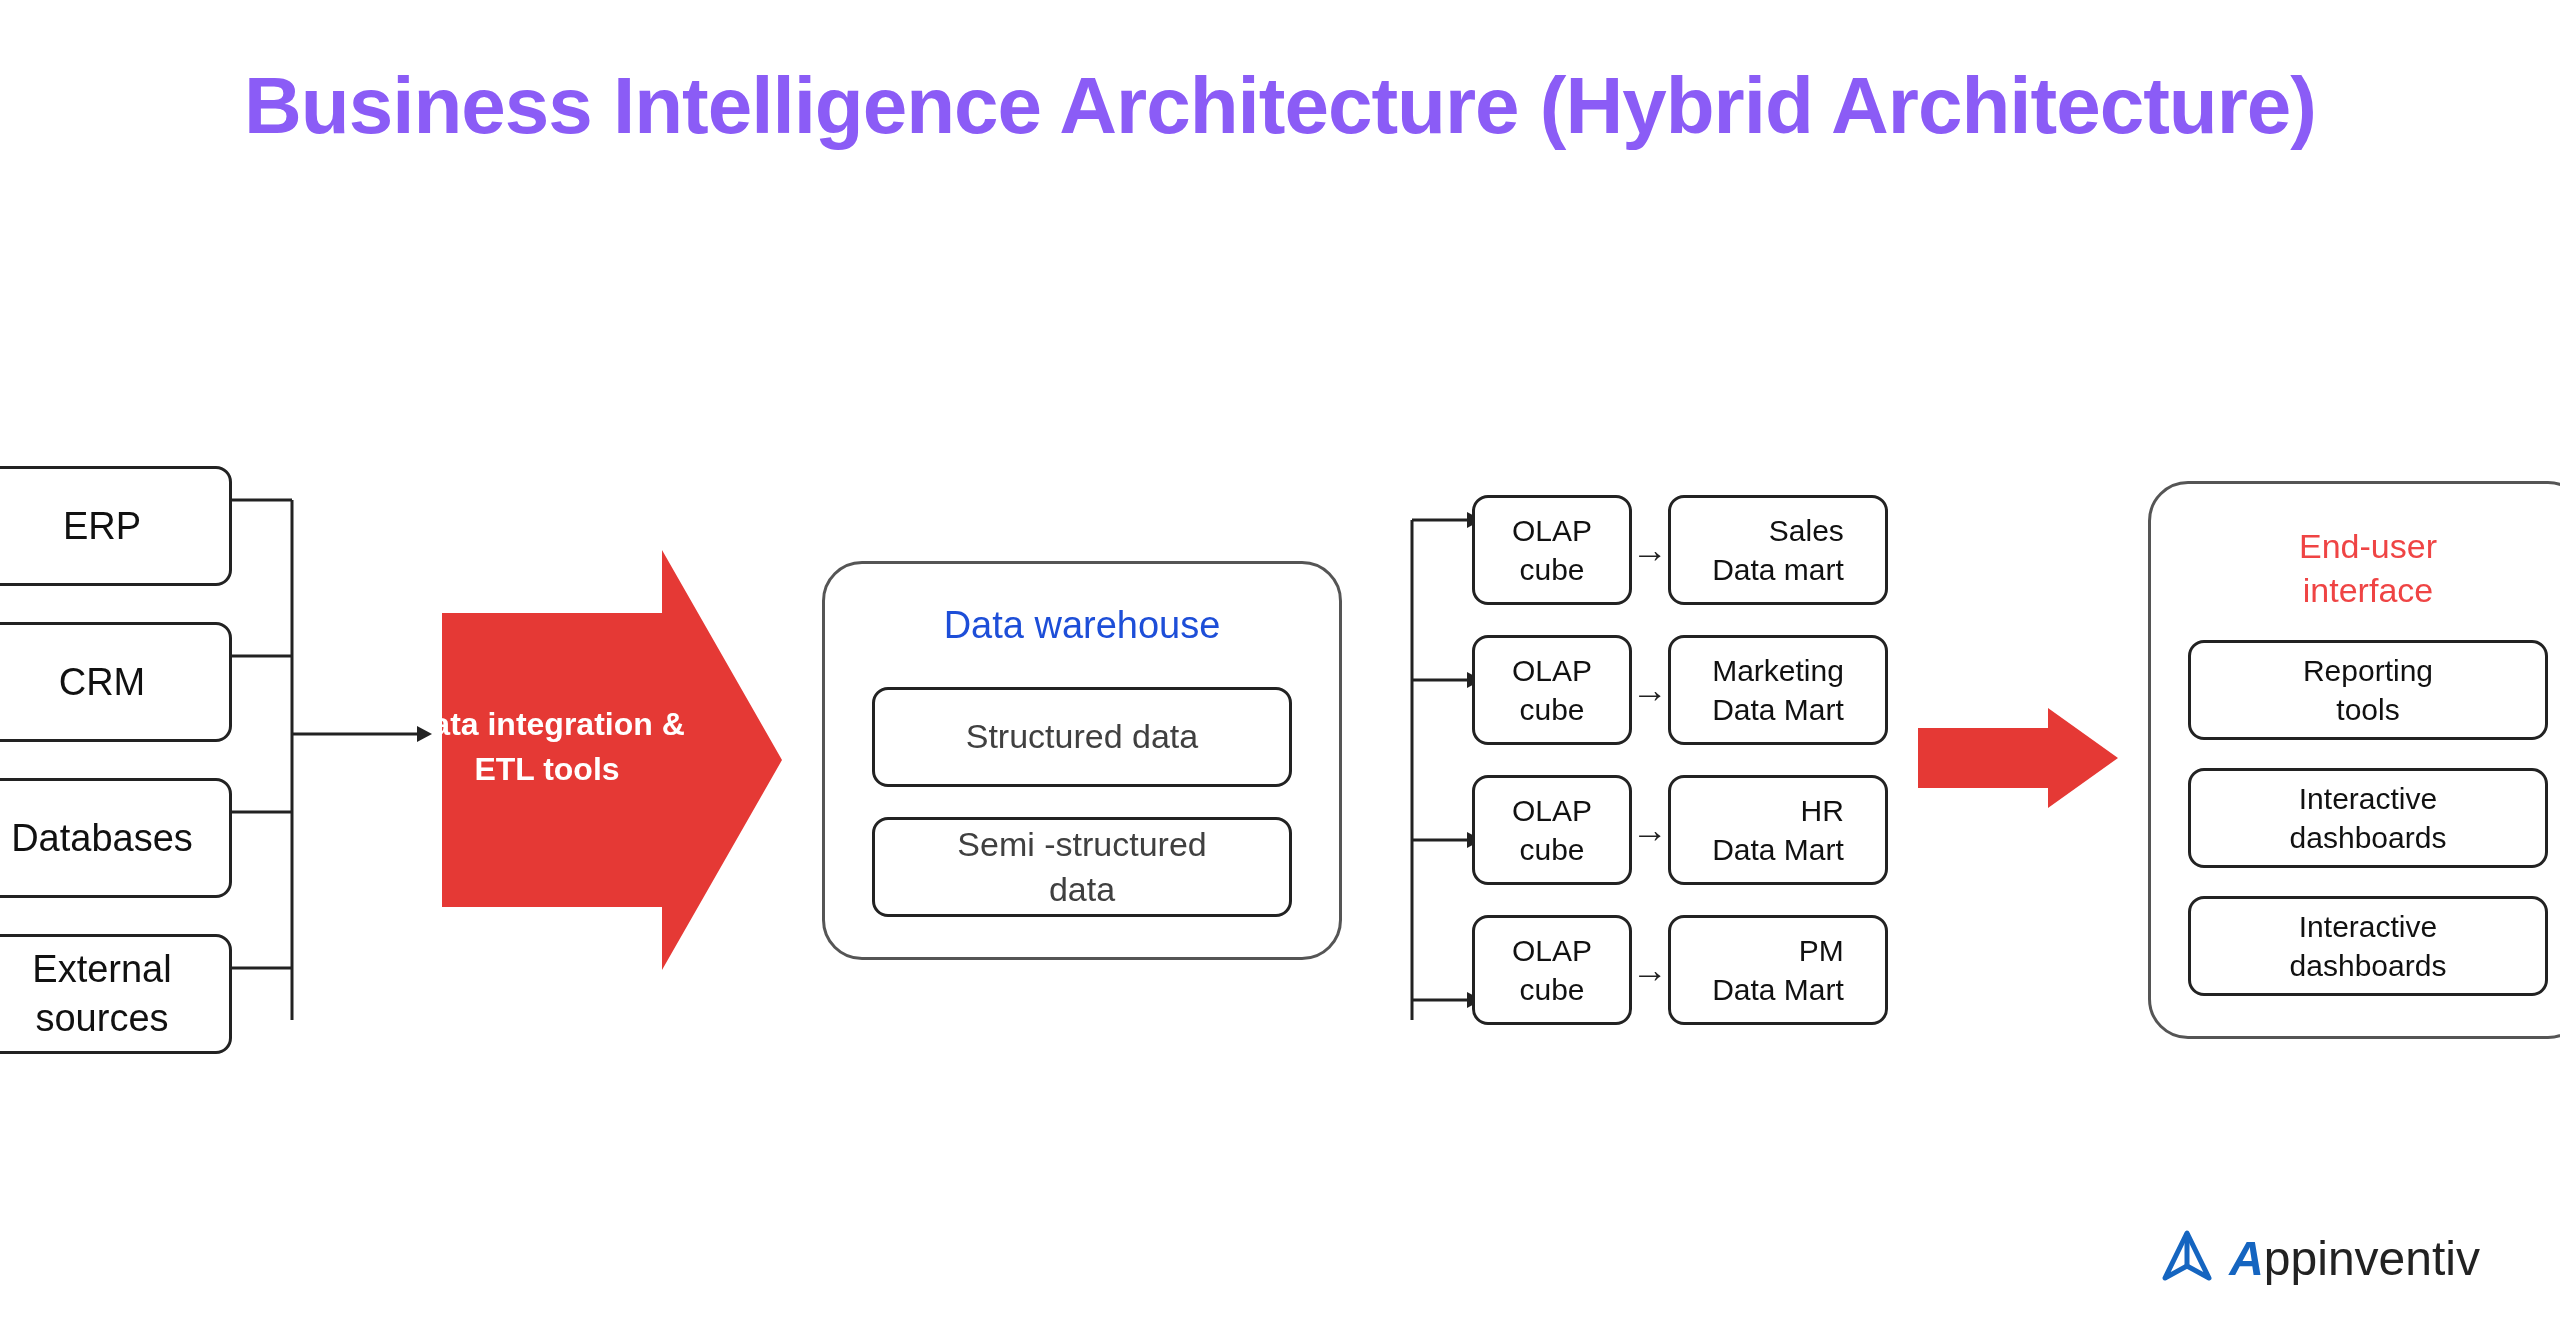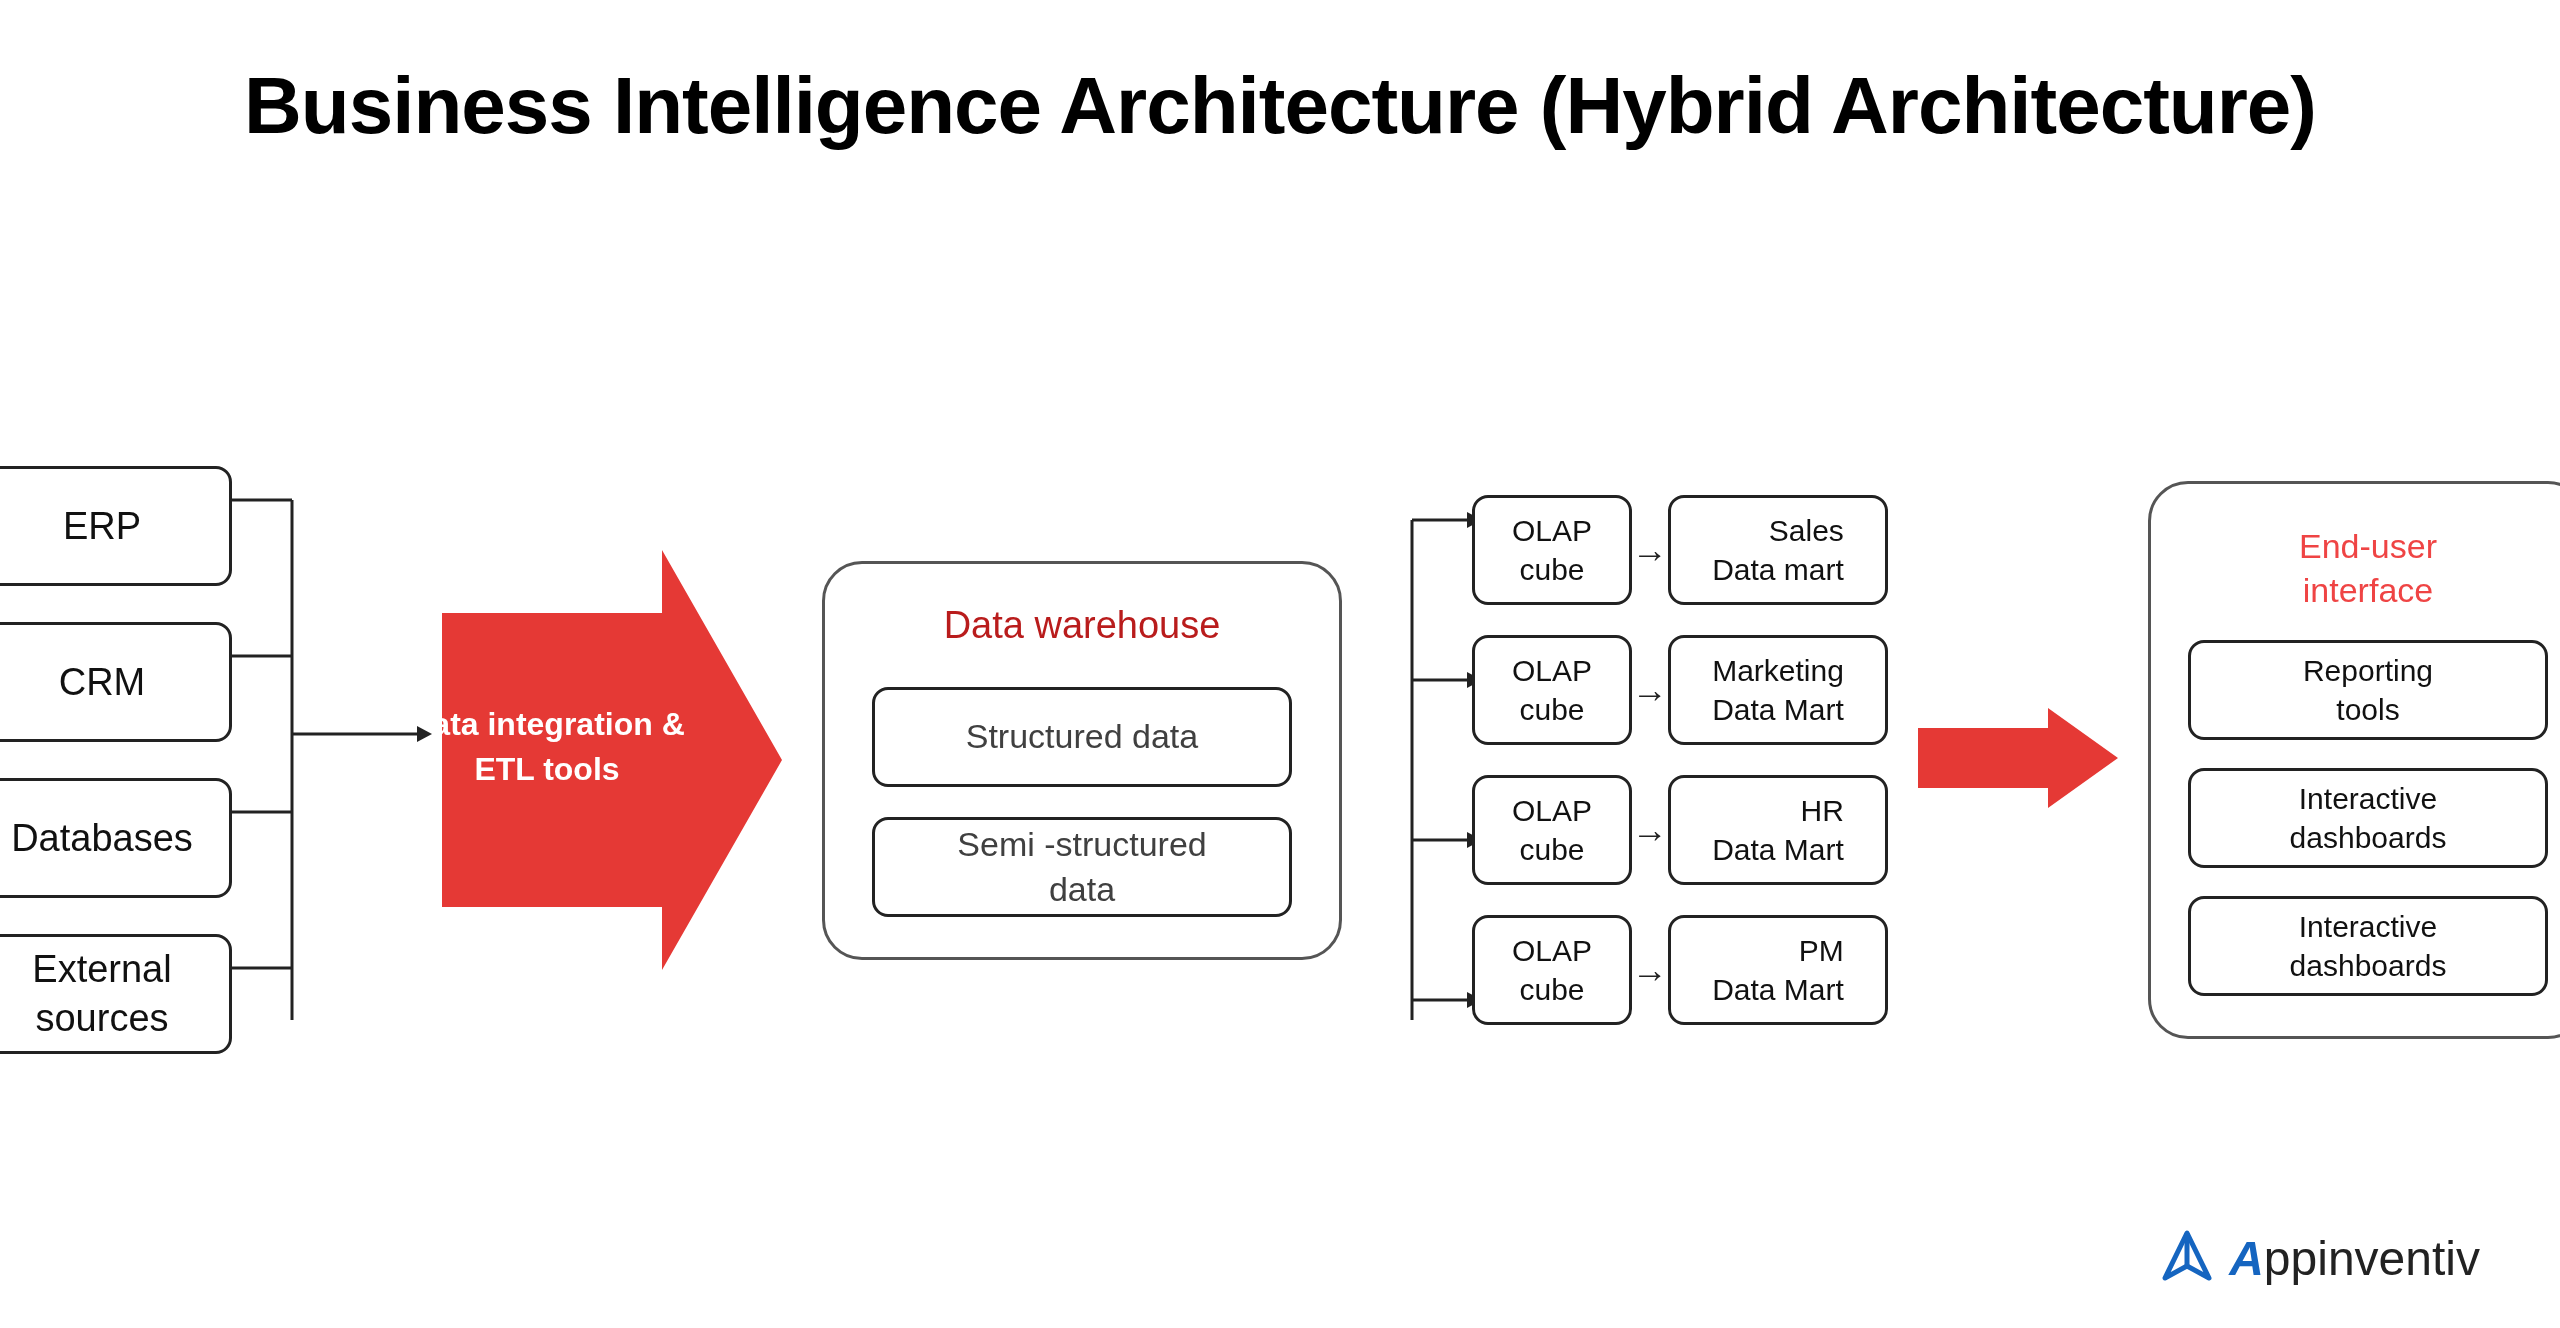--- a/index.html
+++ b/index.html
@@ -18,21 +18,21 @@
       background: #fff;
       display: flex;
       flex-direction: column;
       align-items: center;
       padding: 60px 80px 40px;
     }
 
     .title {
       font-size: 80px;
       font-weight: 900;
-      color: #000000;
+      color: #8b5cf6;
       text-align: center;
       margin-bottom: 80px;
       letter-spacing: -1px;
     }
 
     .diagram {
       display: flex;
       align-items: center;
       justify-content: center;
       gap: 0;
@@ -62,21 +62,21 @@
       display: flex;
       flex-direction: column;
       align-items: center;
       gap: 30px;
       background: #fff;
       min-width: 520px;
     }
 
     .warehouse-title {
       font-size: 38px;
-      color: #b91c1c;
+      color: #1d4ed8;
       font-weight: 400;
       margin-bottom: 10px;
       text-align: right;
     }
 
     .data-box {
       border: 3px solid #222;
       border-radius: 16px;
       width: 420px;
       height: 100px;

